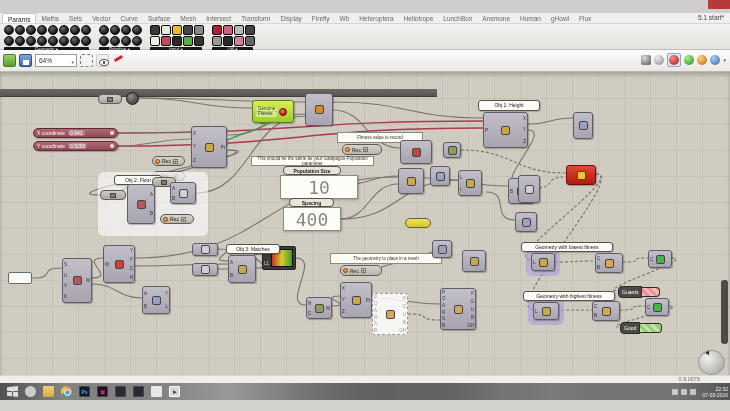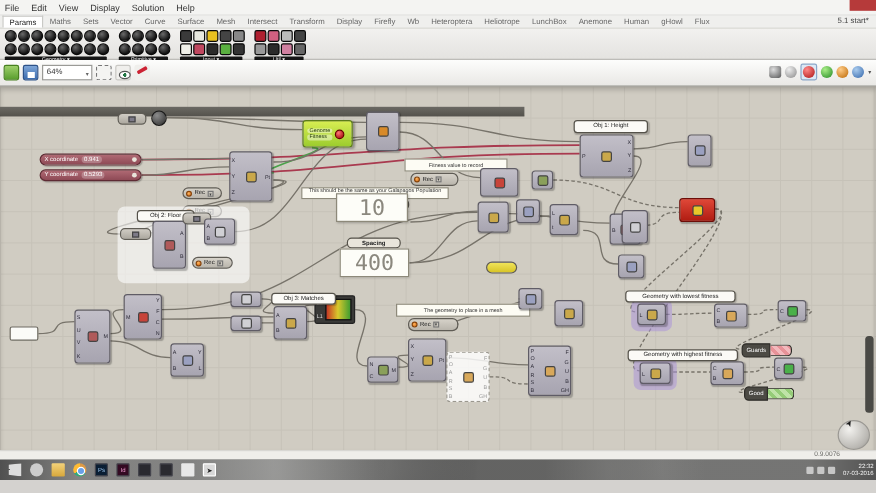--- a/index.html
+++ b/index.html
@@ -116,28 +116,20 @@
   #tray { position:absolute; right:2px; top:383px; height:17px; display:flex; align-items:center; gap:3px; }
   .tray-ico { width:6px; height:6px; background:#ddd; opacity:.8; border-radius:1px; }
   #clock { text-align:right; color:#f2f2f2; font-size:5px; line-height:6px; margin-left:3px; }
   #bottomstrip { position:absolute; left:0; top:400px; width:730px; height:11px; background:#d4d2cf; }
 </style>
 </head>
 <body>
 
 <div id="app">
 
-  <div id="menubar">
-      <div class="menu-item">File</div>
-      <div class="menu-item">Edit</div>
-      <div class="menu-item">View</div>
-      <div class="menu-item">Display</div>
-      <div class="menu-item">Solution</div>
-      <div class="menu-item">Help</div>
-    </div>
   <div id="win-close"></div>
 
   <div id="tabbar">
       <div class="gh-tab active">Params</div>
       <div class="gh-tab">Maths</div>
       <div class="gh-tab">Sets</div>
       <div class="gh-tab">Vector</div>
       <div class="gh-tab">Curve</div>
       <div class="gh-tab">Surface</div>
       <div class="gh-tab">Mesh</div>
@@ -377,21 +369,21 @@
           <div class="dd">▾</div>
         </div>
         <div class="node note" style="left: 337px; top: 60px; width: 86px; height: 11px;">Fitness value to record</div>
         <div class="node reccap" style="left: 342px; top: 72px; width: 40px; height: 11px;">
           <div class="dot"></div>
           <span>Rec</span>
           <div class="dd">▾</div>
         </div>
         <div class="node note" style="left: 251px; top: 84px; width: 123px; height: 10px;">This should be the same as your Galapagos Population parameter</div>
         <div class="node pnl-label" style="left: 283px; top: 94px; width: 58px; height: 9px;">Population Size</div>
-        <div class="node panel" style="font-size: 18px; left: 280px; top: 89px; width: 60px; height: 24px;">10</div>
+        <div class="node panel" style="font-size: 18px; left: 280px; top: 103px; width: 78px; height: 24px;">10</div>
         <div class="node pnl-label" style="left: 289px; top: 126px; width: 45px; height: 9px;">Spacing</div>
         <div class="node panel" style="font-size: 18px; left: 283px; top: 135px; width: 58px; height: 24px;">400</div>
         <div class="node comp" style="left: 400px; top: 68px; width: 32px; height: 24px;">
           <div class="cicon" style="background: rgb(200, 68, 58);"></div>
         </div>
         <div class="node comp" style="left: 443px; top: 70px; width: 18px; height: 16px;">
           <div class="cicon" style="background: rgb(138, 160, 90);"></div>
         </div>
         <div class="node comp" style="left: 398px; top: 96px; width: 26px; height: 26px;">
           <div class="cicon" style="background: rgb(202, 168, 74);"></div>

